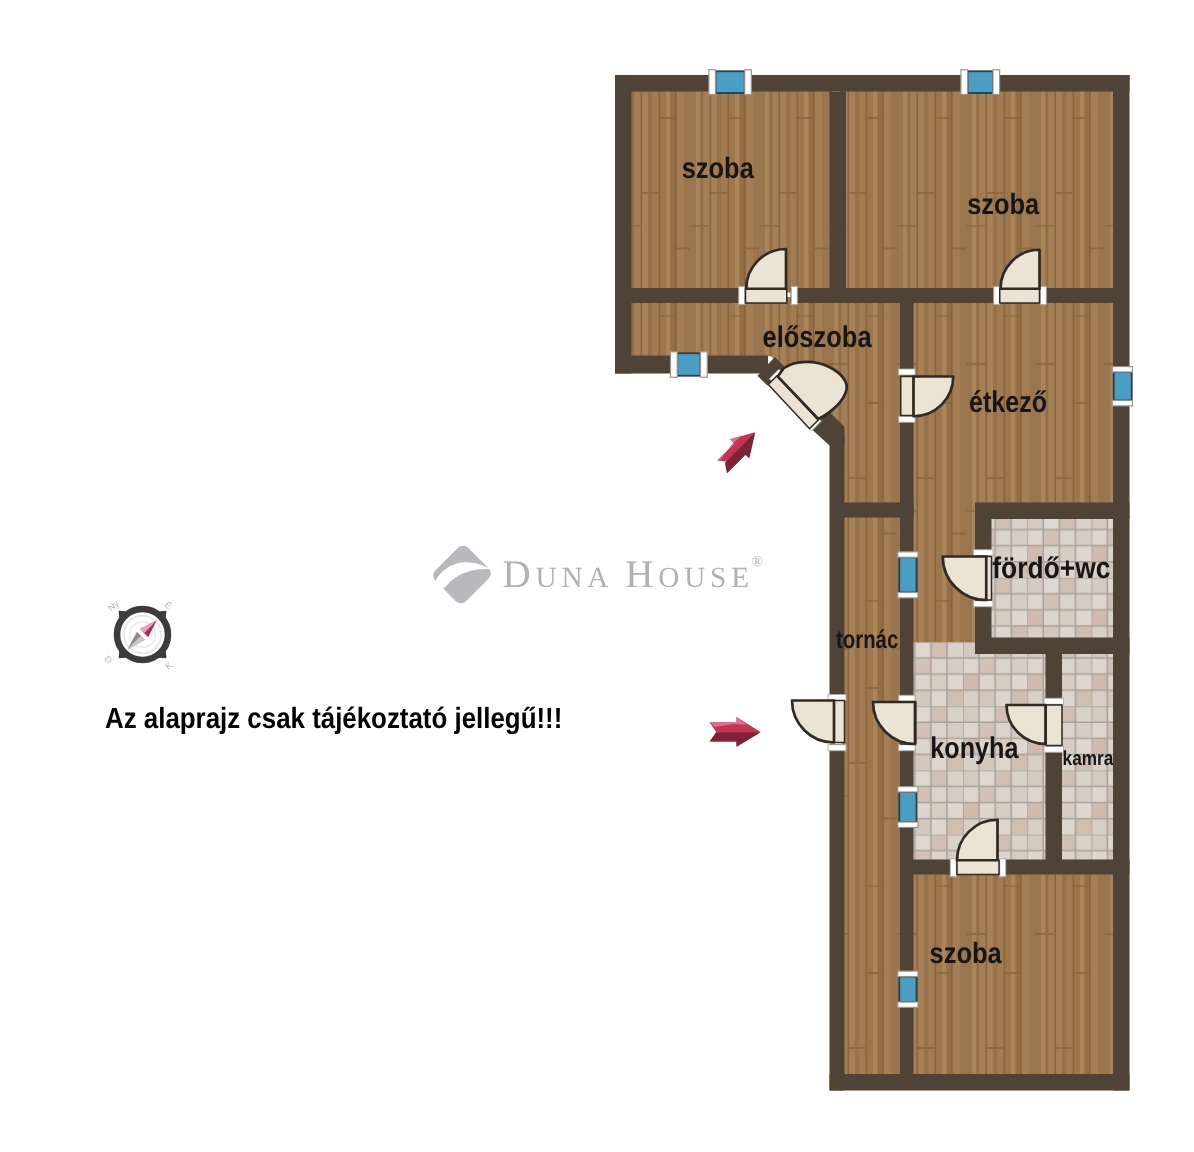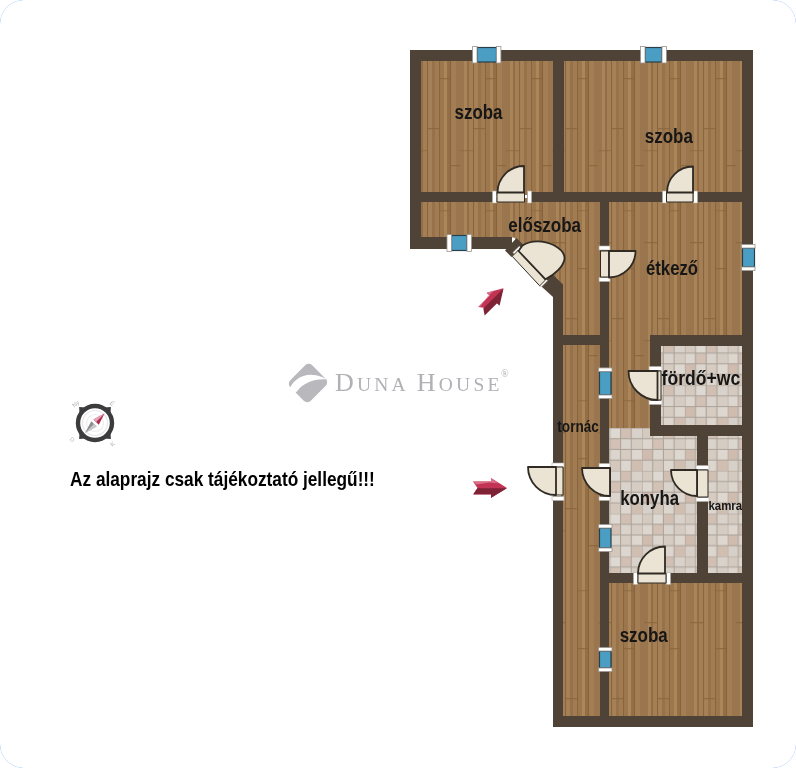--- a/index.html
+++ b/index.html
@@ -1,17 +1,17 @@
 <!DOCTYPE html>
 <html><head>
 <meta charset="utf-8">
 <style>
   html,body{margin:0;padding:0;background:#ffffff;}
   .page{position:relative;width:796px;height:768px;background:#3b82f6;overflow:hidden;
-        font-family:"Liberation Sans", sans-serif;border-radius:24px;}
+        font-family:"Liberation Sans", sans-serif;}
   .lbl{font-family:"Liberation Sans", sans-serif;font-weight:bold;}
 </style>
 </head>
 <body>
 <div class="page">
 <svg width="796" height="768" viewBox="0 0 796 768">
 <defs>
   <pattern id="wood" width="46" height="190" patternUnits="userSpaceOnUse">
     <rect width="46" height="190" fill="#a37e54"></rect>
     <rect x="0" width="4" height="190" fill="#9a764f"></rect>

